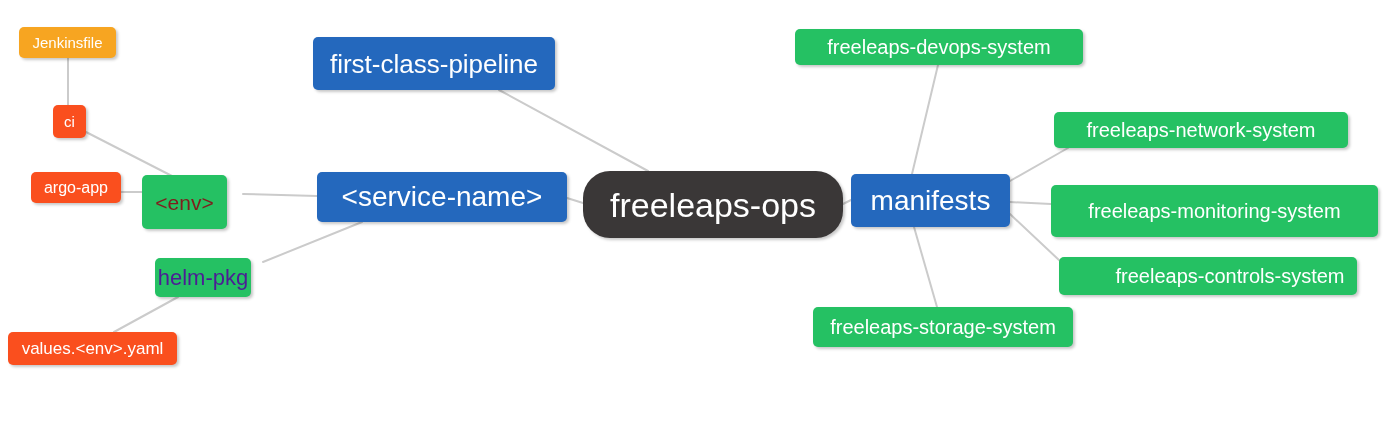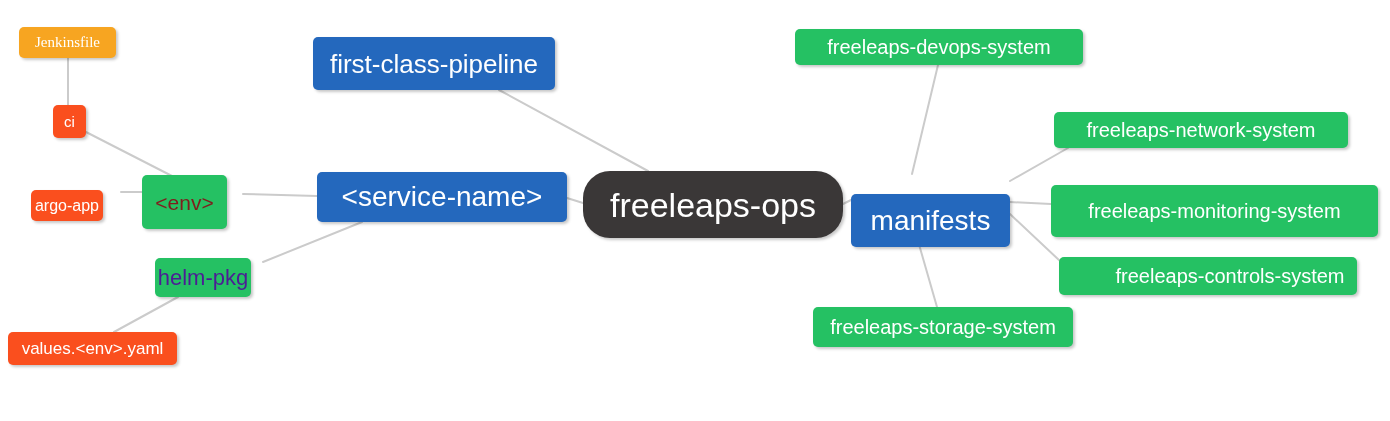--- a/index.html
+++ b/index.html
@@ -56,42 +56,42 @@
       <line x1="499" y1="90" x2="648" y2="171" stroke="#cbcbcb" stroke-width="2" stroke-linecap="round"></line>
       <line x1="567" y1="198" x2="583" y2="203" stroke="#cbcbcb" stroke-width="2" stroke-linecap="round"></line>
       <line x1="843" y1="204" x2="851" y2="200" stroke="#cbcbcb" stroke-width="2" stroke-linecap="round"></line>
       <line x1="912" y1="174" x2="938" y2="65" stroke="#cbcbcb" stroke-width="2" stroke-linecap="round"></line>
       <line x1="1010" y1="181" x2="1068" y2="148" stroke="#cbcbcb" stroke-width="2" stroke-linecap="round"></line>
       <line x1="1010" y1="202" x2="1051" y2="204" stroke="#cbcbcb" stroke-width="2" stroke-linecap="round"></line>
       <line x1="1010" y1="214" x2="1060" y2="261" stroke="#cbcbcb" stroke-width="2" stroke-linecap="round"></line>
       <line x1="914" y1="227" x2="937" y2="307" stroke="#cbcbcb" stroke-width="2" stroke-linecap="round"></line>
     </svg>
   <div id="node-layer">
-      <div class="node" style="left: 19px; top: 27px; width: 97px; height: 31px; font-size: 15px; background: rgb(247, 165, 33); color: rgb(255, 255, 255); font-family: Liberation Serif, serif;">
+      <div class="node" style="left: 19px; top: 27px; width: 97px; height: 31px; font-size: 15px; background: rgb(247, 165, 33); color: rgb(255, 255, 255);">
     <span class="node-label">Jenkinsfile</span>
   </div>
       <div class="node" style="left: 53px; top: 105px; width: 33px; height: 33px; font-size: 15px; background: rgb(250, 79, 30); color: rgb(255, 255, 255);">
     <span class="node-label">ci</span>
   </div>
-      <div class="node" style="left: 31px; top: 190px; width: 72px; height: 31px; font-size: 16px; background: rgb(250, 79, 30); color: rgb(255, 255, 255); text-align: center;">
+      <div class="node" style="left: 31px; top: 172px; width: 90px; height: 31px; font-size: 16px; background: rgb(250, 79, 30); color: rgb(255, 255, 255); text-align: center;">
     <span class="node-label">argo-app</span>
   </div>
       <div class="node" style="left: 142px; top: 175px; width: 85px; height: 54px; font-size: 21px; background: rgb(37, 193, 99); color: #7f1d1d;">
     <span class="node-label">&lt;env&gt;</span>
   </div>
       <div class="node" style="left: 313px; top: 37px; width: 242px; height: 53px; font-size: 26px; background: rgb(36, 104, 189); color: rgb(255, 255, 255);">
     <span class="node-label">first-class-pipeline</span>
   </div>
       <div class="node" style="left: 317px; top: 172px; width: 250px; height: 50px; font-size: 28px; background: rgb(36, 104, 189); color: rgb(255, 255, 255);">
     <span class="node-label">&lt;service-name&gt;</span>
   </div>
       <div class="node" style="left: 583px; top: 171px; width: 260px; height: 67px; font-size: 34px; background: rgb(58, 55, 55); color: rgb(255, 255, 255); border-radius: 27px;">
     <span class="node-label">freeleaps-ops</span>
   </div>
-      <div class="node" style="left: 851px; top: 174px; width: 159px; height: 53px; font-size: 28px; background: rgb(36, 104, 189); color: rgb(255, 255, 255); margin-top: 20px;">
+      <div class="node" style="left: 851px; top: 174px; width: 159px; height: 53px; font-size: 28px; background: rgb(36, 104, 189); color: rgb(255, 255, 255);">
     <span class="node-label">manifests</span>
   </div>
       <div class="node" style="left: 155px; top: 258px; width: 96px; height: 39px; font-size: 22px; background: rgb(37, 193, 99); color: #4c1d95;">
     <span class="node-label">helm-pkg</span>
   </div>
       <div class="node" style="left: 8px; top: 332px; width: 169px; height: 33px; font-size: 17px; background: rgb(250, 79, 30); color: rgb(255, 255, 255);">
     <span class="node-label">values.&lt;env&gt;.yaml</span>
   </div>
       <div class="node" style="left: 795px; top: 29px; width: 288px; height: 36px; font-size: 20px; background: rgb(37, 193, 99); color: rgb(255, 255, 255);">
     <span class="node-label">freeleaps-devops-system</span>

